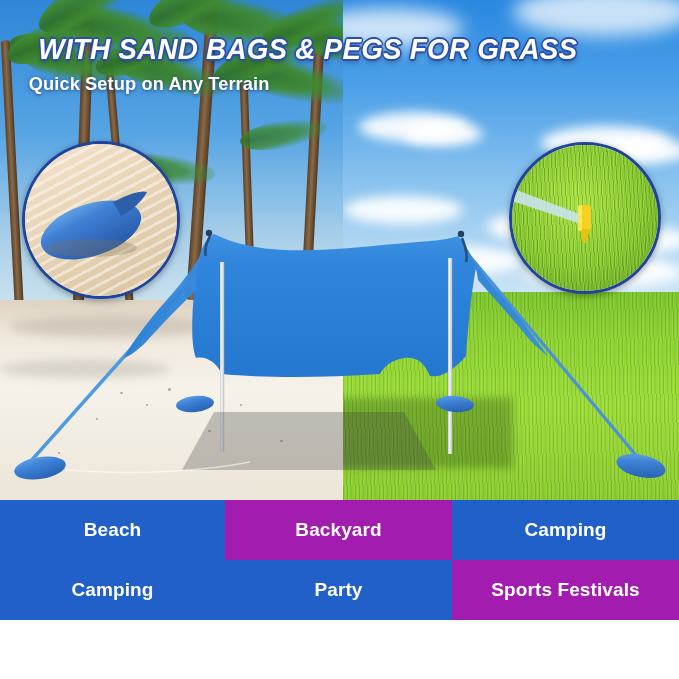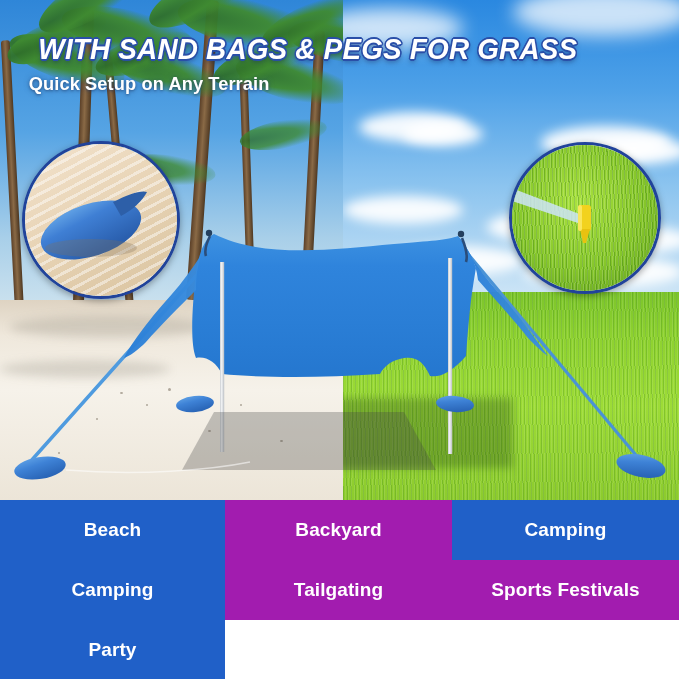--- a/index.html
+++ b/index.html
@@ -266,18 +266,17 @@
   <div id="headline-block">
     <div id="headline">WITH SAND BAGS &amp; PEGS FOR GRASS</div>
     <div id="subhead">Quick Setup on Any Terrain</div>
   </div>
 
   <div id="uses">
     <div class="use-cell tone-a">Beach</div>
     <div class="use-cell tone-b">Backyard</div>
     <div class="use-cell tone-a">Camping</div>
     <div class="use-cell tone-a">Camping</div>
-    <div class="use-cell tone-b">Tailgating</div>
+    <div class="use-cell tone-a">Party</div>
     <div class="use-cell tone-b">Sports Festivals</div>
-    <div class="use-cell tone-a">Party</div>
   </div>
 
 </div>
 
 </body></html>

